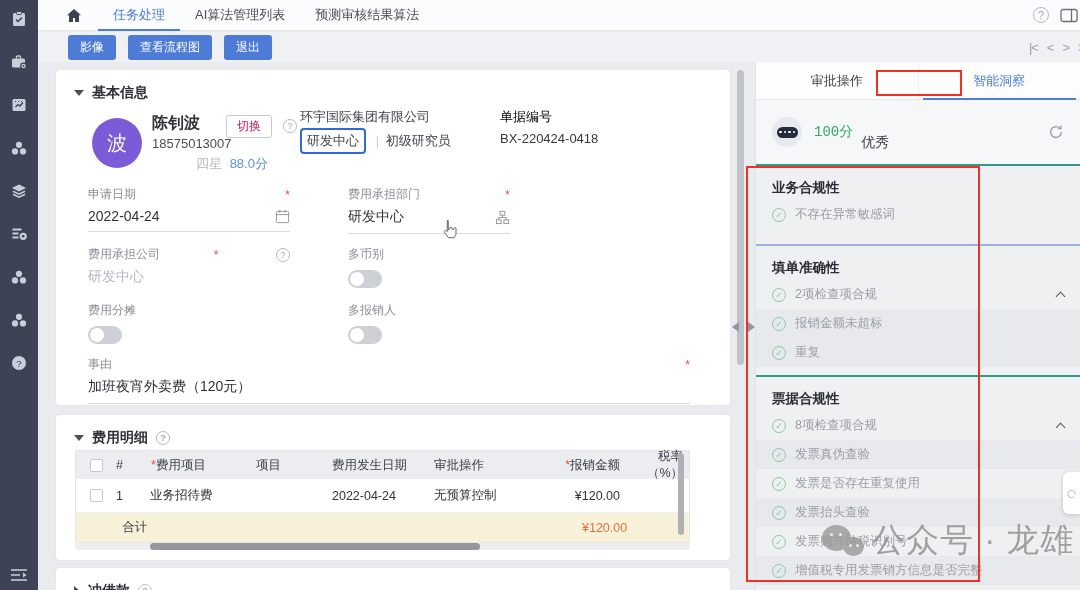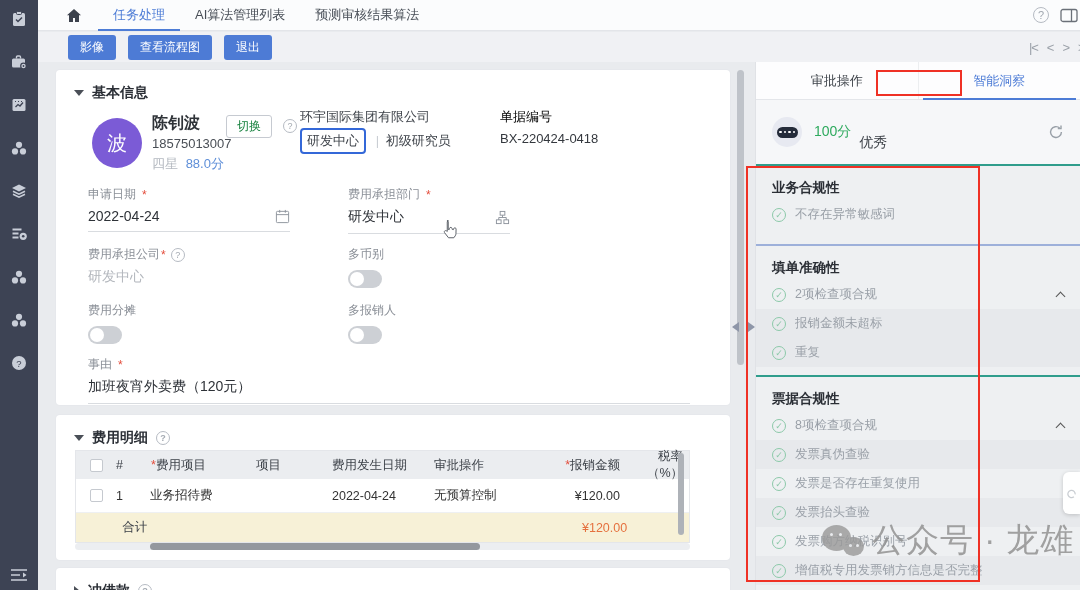--- a/index.html
+++ b/index.html
@@ -37,33 +37,33 @@
   .card.detail { top:353px; height:145px; }
   .card.loan { top:506px; height:40px; }
   .sec-head { display:flex; align-items:center; gap:8px; font-size:14px; font-weight:bold; color:#2b2f36; padding:14px 0 0 18px; }
   .caret-down { width:0; height:0; border-left:5px solid transparent; border-right:5px solid transparent; border-top:6px solid #4a4f57; }
   .caret-right { width:0; height:0; border-top:5px solid transparent; border-bottom:5px solid transparent; border-left:6px solid #4a4f57; }
   
   .avatar { position:absolute; left:36px; top:48px; width:50px; height:50px; border-radius:50%; background:#7b5bd6;
             color:#fff; display:flex; align-items:center; justify-content:center; font-size:20px; }
   .p-name { position:absolute; left:96px; top:43px; font-size:16px; font-weight:600; color:#2f3338; }
   .switch-btn { position:absolute; left:170px; top:45px; border:1px solid #c6cad1; border-radius:3px;
-                padding:2px 10px; font-size:12px; color:#15803d; background:#fff; cursor:pointer; }
+                padding:2px 10px; font-size:12px; color:#be185d; background:#fff; cursor:pointer; }
   .switch-q { position:absolute; left:227px; top:49px; }
   .p-phone { position:absolute; left:96px; top:66px; font-size:13px; color:#4a4f56; }
   .p-stars { position:absolute; left:96px; top:85px; font-size:13px; }
-  .star-level { color:#b4b9c0; } .star-score { color:#5f8fd8; margin-left:4px; }
+  .star-level { color:#b4b9c0;margin-left:44px; } .star-score { color:#5f8fd8; margin-left:4px; }
   .company { position:absolute; left:244px; top:36px; font-size:13px; color:#3f444b; line-height:22px; }
   .dept-tag { display:inline-block; border:2px solid #3468d8; border-radius:4px; padding:0 5px; margin-right:3px; cursor:pointer; }
   .pipe { color:#c9cdd3; margin:0 3px; }
   .docno { position:absolute; left:444px; top:36px; font-size:13px; color:#34383e; line-height:22px; }
   .docno .lbl { color:#000000; }
   
   .field { position:absolute; width:202px; }
-  .f-label { font-size:12px; color:#8a8f97; display:flex; align-items:center; gap:5px; }
+  .f-label { font-size:12px; color:#8a8f97; display:flex; align-items:center; gap:5px;justify-content:space-between; }
   .req { color:#e34d3c; margin-left:1px; }
   .f-value { font-size:14px; color:#2e3238; margin-top:5px; display:flex; justify-content:space-between; align-items:center; }
   .f-underline { border-bottom:1px solid #d9dce0; padding-bottom:7px; }
   .f-value.disabled { color:#b3b7bd; }
   .f-date { left:32px; top:116px; }
   .f-dept { left:292px; top:116px; width:162px; }
   .f-comp { left:32px; top:176px; }
   .f-curr { left:292px; top:176px; }
   .f-split { left:32px; top:232px; }
   .f-multi { left:292px; top:232px; }
@@ -97,21 +97,21 @@
   .rp-tabs { display:flex; height:38px; background:#fdfdfe; border-bottom:1px solid #e4e6ea; }
   .rp-tab { flex:1; display:flex; align-items:center; justify-content:center; font-size:13px; color:#3f444b;
             border-right:1px solid #eceef0; position:relative; cursor:pointer; }
   .rp-tab:last-child { border-right:none; }
   .rp-tab.active { color:#4d7cd6; }
   .rp-tab.active::after { content:""; position:absolute; left:4px; right:4px; bottom:-1px; height:2px; background:#4d7cd6; }
   .rp-score { height:66px; background:#f6f7f9; border-bottom:2px solid #2f9d8c; display:flex; align-items:center; padding:0 16px; gap:12px; }
   .score-badge { width:30px; height:30px; border-radius:50%; background:#e7e9f1; display:flex; align-items:center; justify-content:center; }
   .score-pill { width:21px; height:11px; background:#242b3a; border-radius:6px; display:flex; align-items:center; justify-content:center; gap:2px; }
   .score-pill i { width:2.5px; height:2.5px; background:#fff; border-radius:50%; }
-  .score-val { color:#2eaa5e; font-size:14px; }
+  .score-val { color:#2eaa5e; font-size:14px;font-family:Liberation Mono, monospace; }
   .score-grade { color:#3a3f46; font-size:14px; margin-left:-4px;margin-top:22px; }
   .rp-refresh { margin-left:auto; cursor:pointer; display:flex; }
   .rp-sec-title { font-size:13.5px; font-weight:bold; color:#2b2f36; padding:13px 16px 3px; }
   .rp-item { display:flex; align-items:center; gap:9px; padding:0 16px; height:29px; color:#9aa0a8; font-size:12.5px; }
   .rp-item.dark { background:#e7e9ec; }
   .chk { width:14px; height:14px; border:1px solid #8cc9a9; border-radius:50%; color:#8cc9a9; font-size:9px;
          display:flex; align-items:center; justify-content:center; flex:none; }
   .chev { margin-left:auto; width:7px; height:7px; border-top:1.5px solid #555; border-left:1.5px solid #555;
           transform:rotate(45deg); margin-top:3px; cursor:pointer; }
   .rp-div-blue { height:2px; background:#9db0da; margin-top:15px; }

